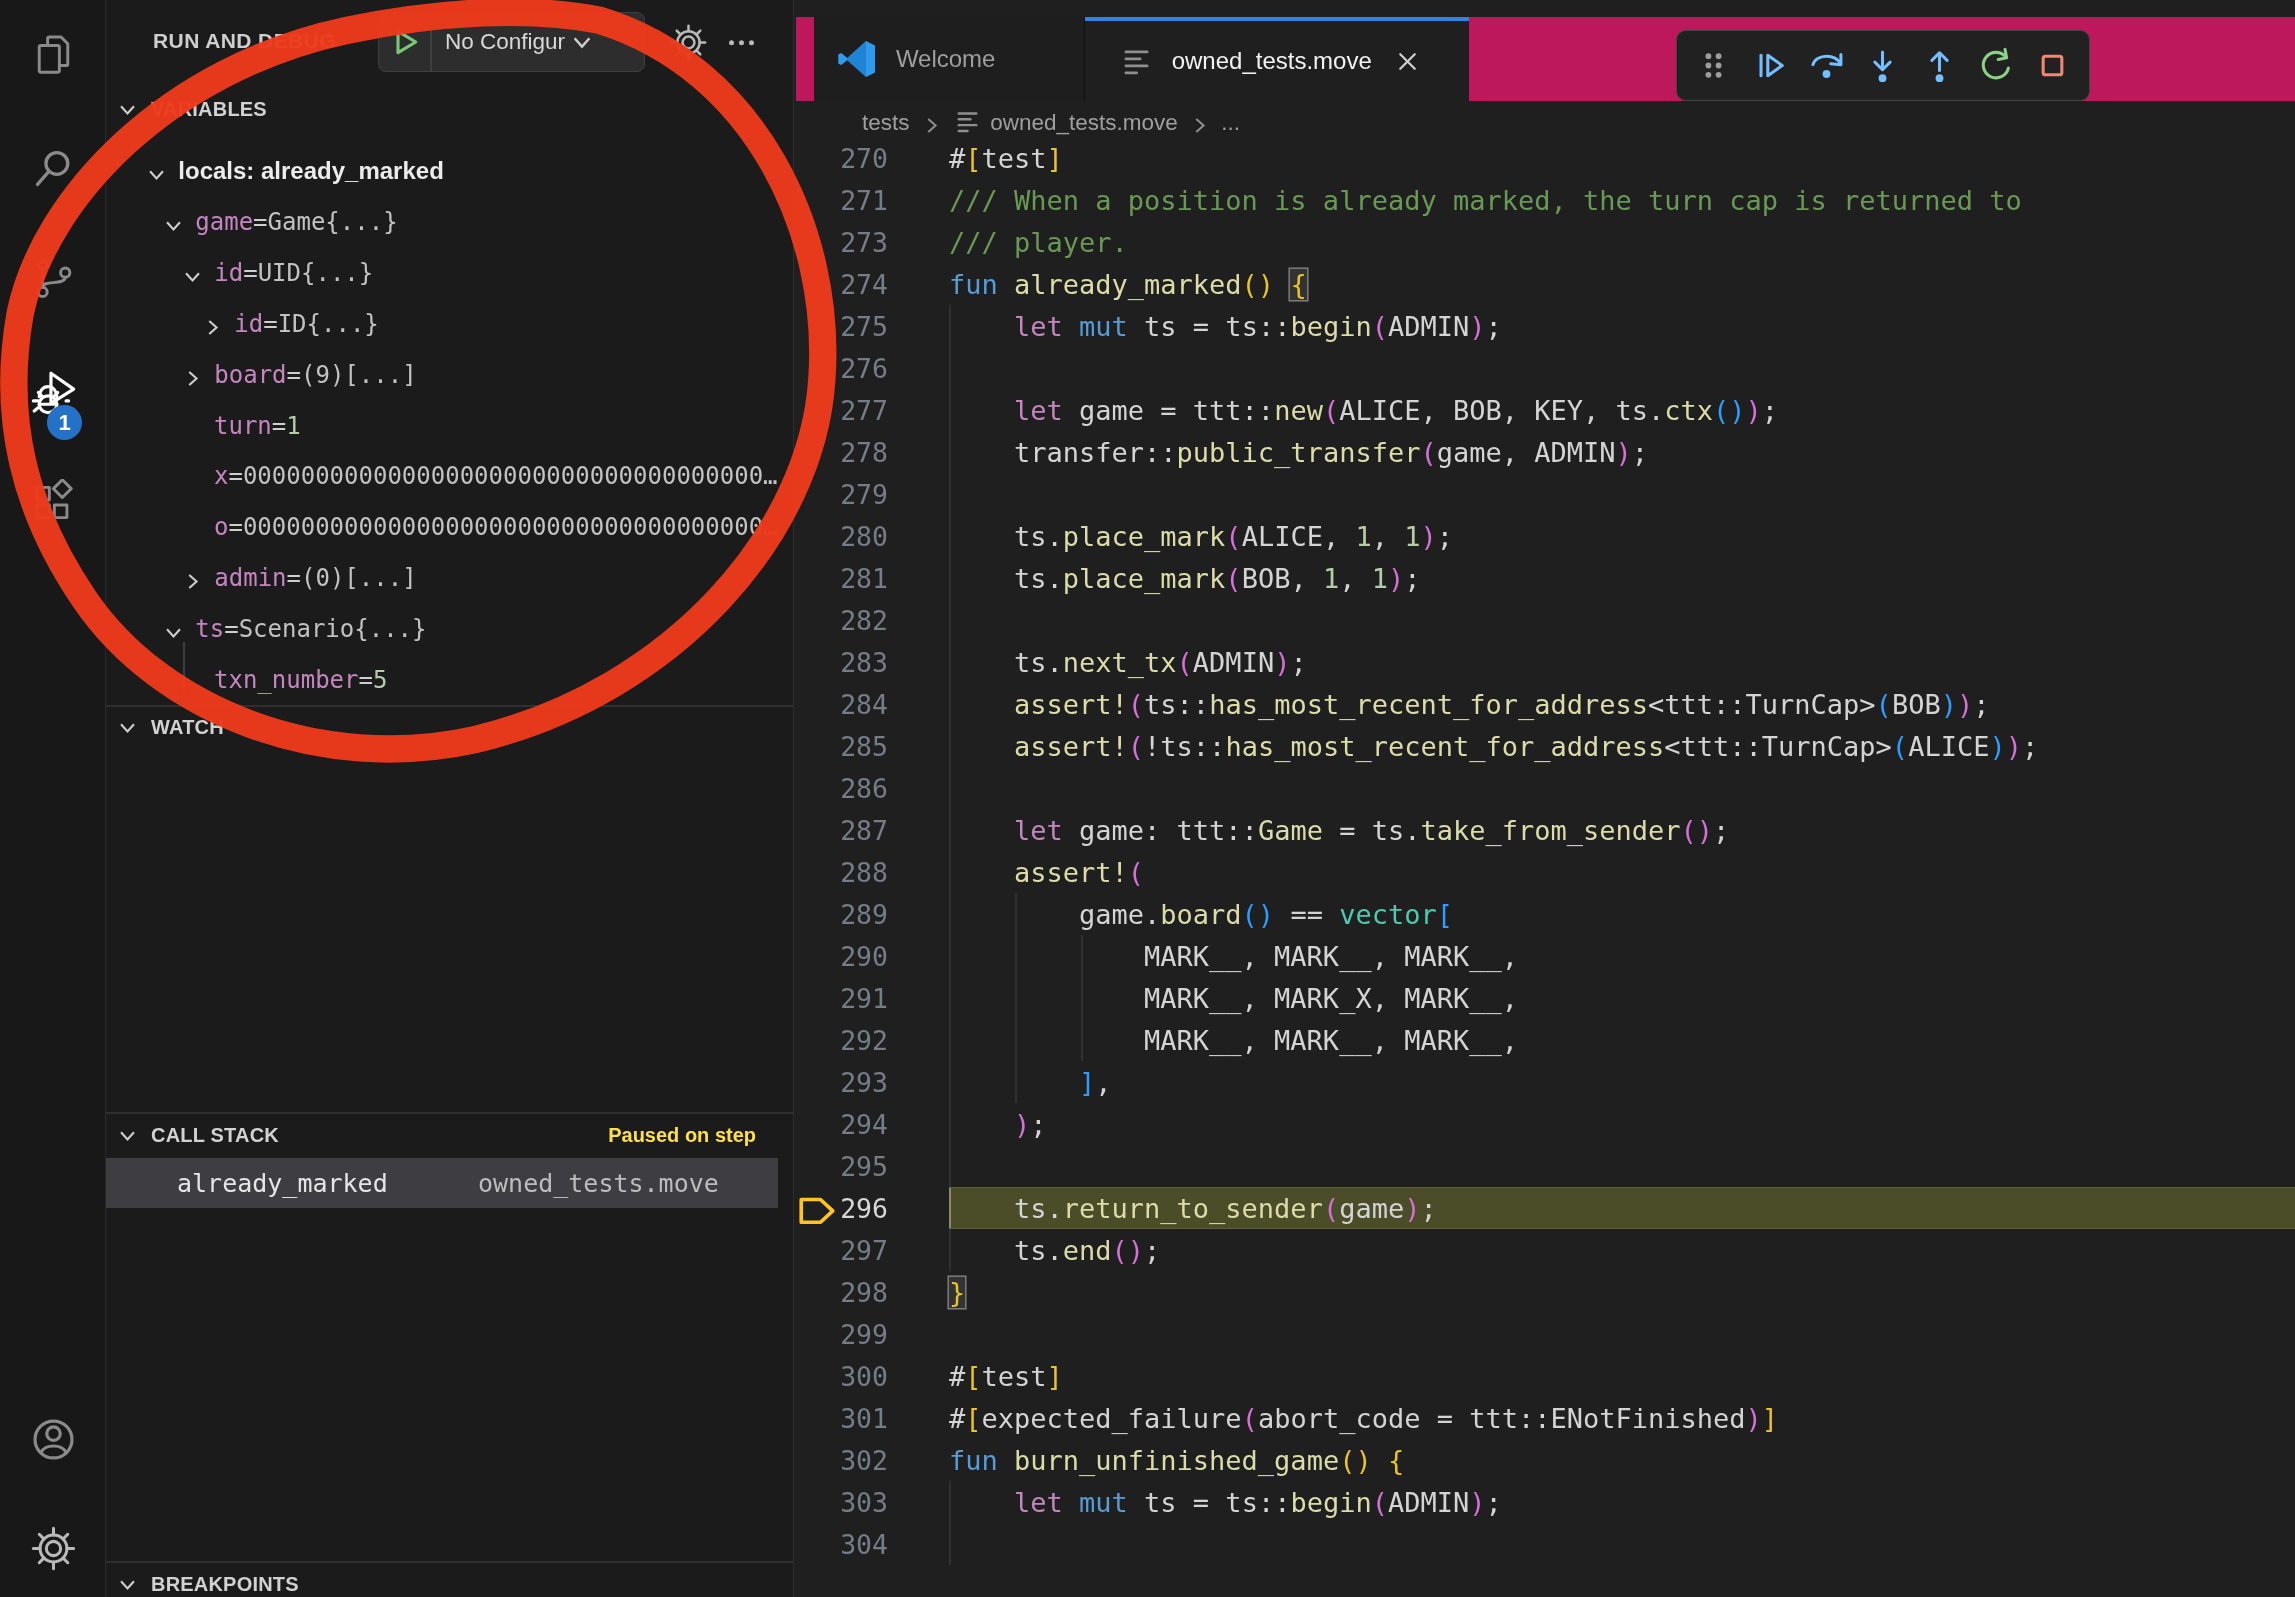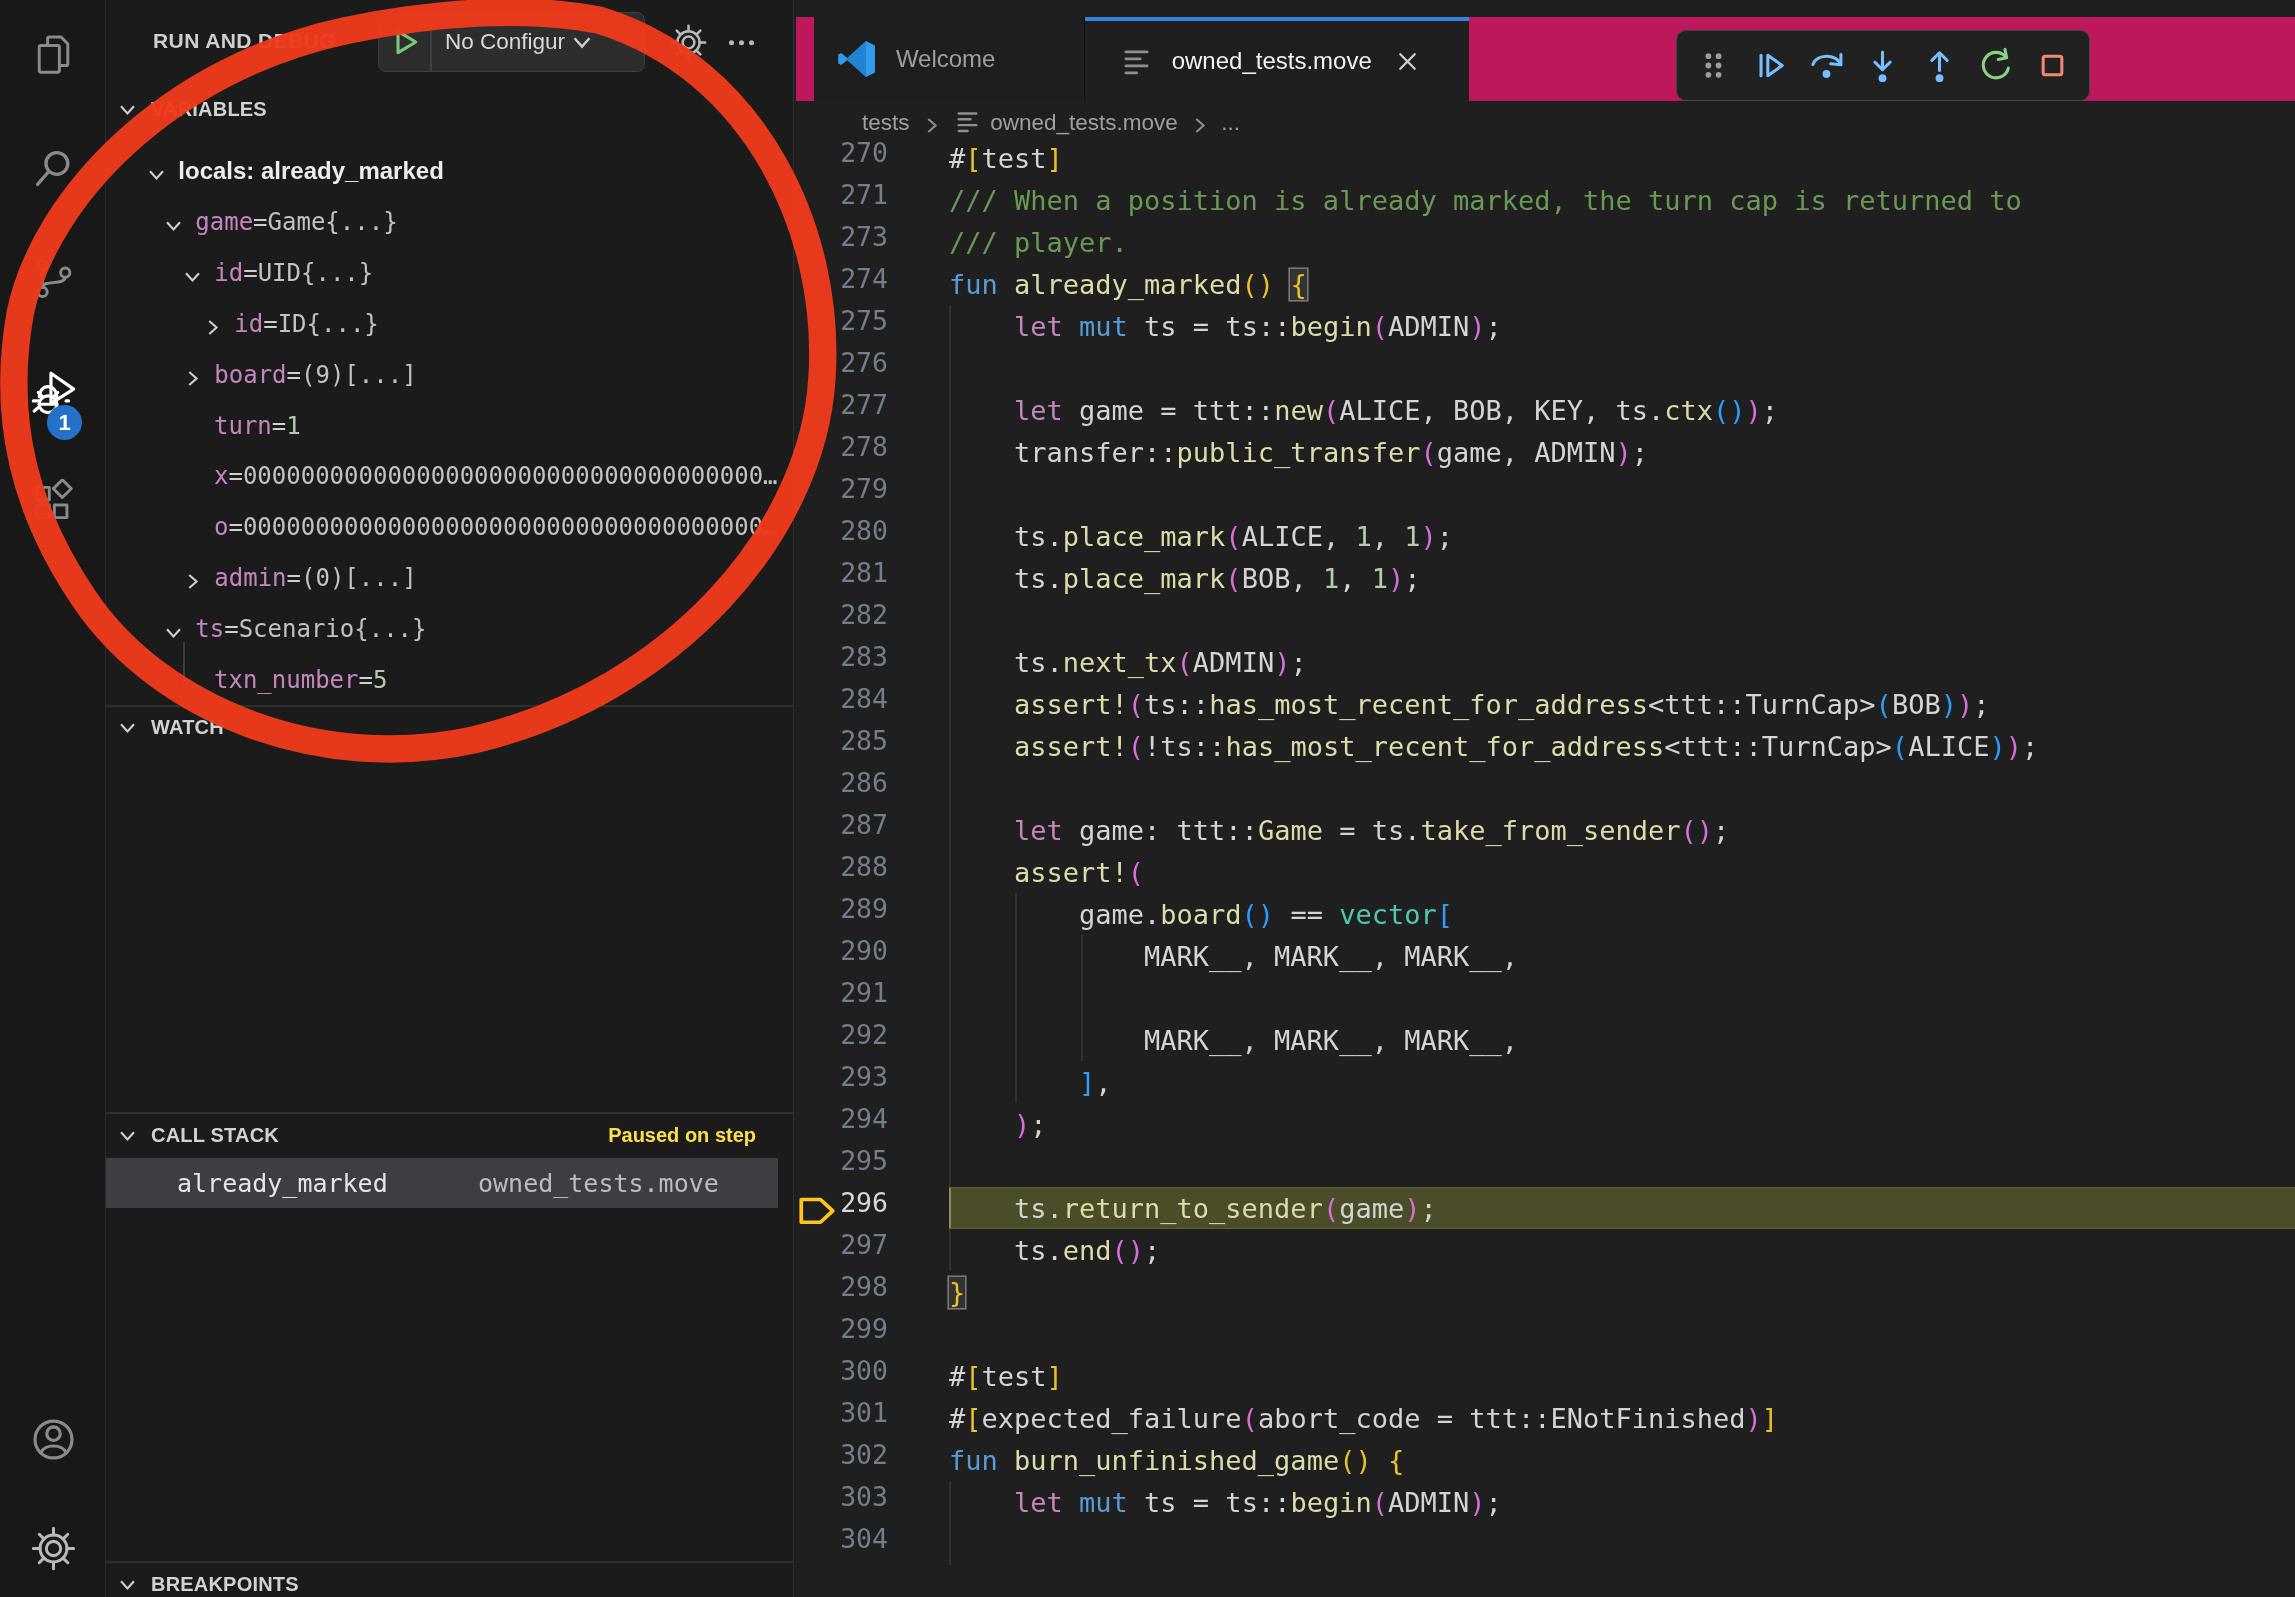--- a/index.html
+++ b/index.html
@@ -83,21 +83,21 @@
 
   #breadcrumbs { position:absolute; left:0; top:84px; width:100%; height:52px;
     display:flex; align-items:flex-end; font-size:22.5px; color:#9f9f9f; }
   #breadcrumbs .bc-first { margin-left:66px; }
   .bc-sep { width:21px; height:21px; margin:0 11.3px; }
   .bc-file-icon { width:29px; height:29px; margin-right:8px; }
   .bc-item { cursor:pointer; white-space:nowrap; }
 
   
   #code-area { position:absolute; left:0; top:137px; width:100%; }
-  .code-line { position:relative; display:flex; height:42px; align-items:flex-start;
+  .code-line { position:relative; display:flex; height:42px; align-items:center;
     font-family:"DejaVu Sans Mono", monospace; font-size:27px; }
   .ln-marker { width:42px; height:100%; flex:none; position:relative; z-index:1; }
   .ln-marker svg { width:37px; height:37px; margin-top:2.4px; }
   .ln-num { width:50px; flex:none; text-align:right; color:#747d88; font-size:26.5px; z-index:1; }
   .ln-content { position:relative; flex:1; margin-left:61px; white-space:pre; z-index:1; height:100%;
     display:flex; align-items:center; }
   .indent-guide { position:absolute; top:0; bottom:0; width:1.6px; background:#313132; }
   .code-line.current .ln-content { background:#4b4c28; border-top:1.6px solid #5d5e33;
     border-bottom:1.6px solid #5d5e33; margin-right:0; }
   .code-line.current .ln-num { color:#d7d7d7; }
@@ -574,21 +574,21 @@
           <span class="ln-content"><i class="indent-guide" style="left: 0px;"></i><i class="indent-guide" style="left: 66px;"></i><span class="t-plain">        game.</span><span class="t-function">board</span><span class="t-bracket3">()</span><span class="t-plain"> == </span><span class="t-type">vector</span><span class="t-bracket3">[</span></span>
         </div>
         <div class="code-line">
           <span class="ln-marker"></span>
           <span class="ln-num">290</span>
           <span class="ln-content"><i class="indent-guide" style="left: 0px;"></i><i class="indent-guide" style="left: 66px;"></i><i class="indent-guide" style="left: 132px;"></i><span class="t-plain">            MARK__, MARK__, MARK__,</span></span>
         </div>
         <div class="code-line">
           <span class="ln-marker"></span>
           <span class="ln-num">291</span>
-          <span class="ln-content"><i class="indent-guide" style="left: 0px;"></i><i class="indent-guide" style="left: 66px;"></i><i class="indent-guide" style="left: 132px;"></i></span>
+          <span class="ln-content"><i class="indent-guide" style="left: 0px;"></i><i class="indent-guide" style="left: 66px;"></i><i class="indent-guide" style="left: 132px;"></i><span class="t-plain">            MARK__, MARK_X, MARK__,</span></span>
         </div>
         <div class="code-line">
           <span class="ln-marker"></span>
           <span class="ln-num">292</span>
           <span class="ln-content"><i class="indent-guide" style="left: 0px;"></i><i class="indent-guide" style="left: 66px;"></i><i class="indent-guide" style="left: 132px;"></i><span class="t-plain">            MARK__, MARK__, MARK__,</span></span>
         </div>
         <div class="code-line">
           <span class="ln-marker"></span>
           <span class="ln-num">293</span>
           <span class="ln-content"><i class="indent-guide" style="left: 0px;"></i><i class="indent-guide" style="left: 66px;"></i><span class="t-plain">        </span><span class="t-bracket3">]</span><span class="t-plain">,</span></span>

